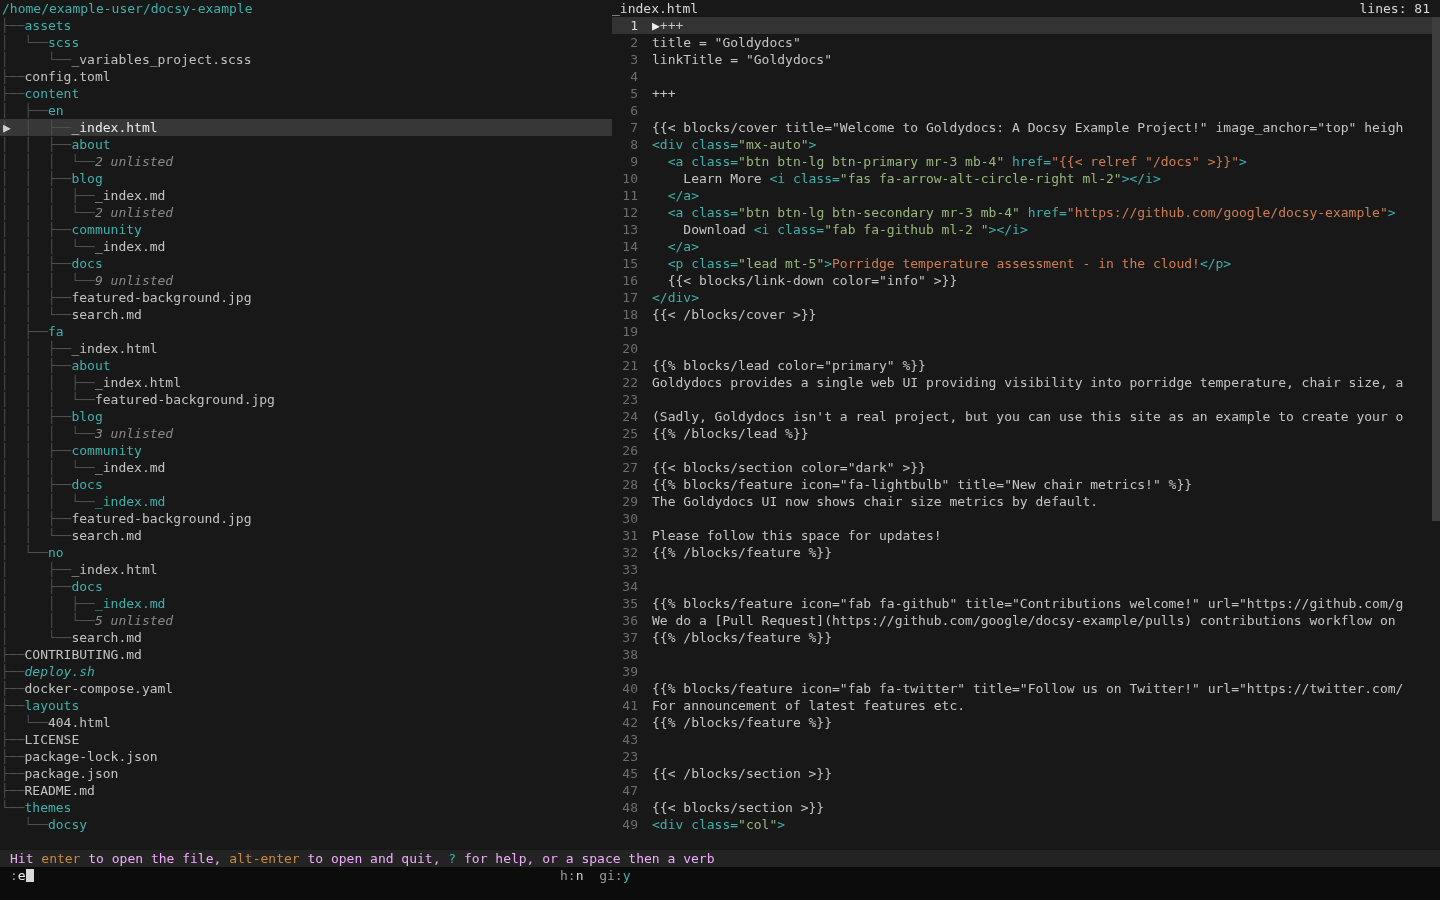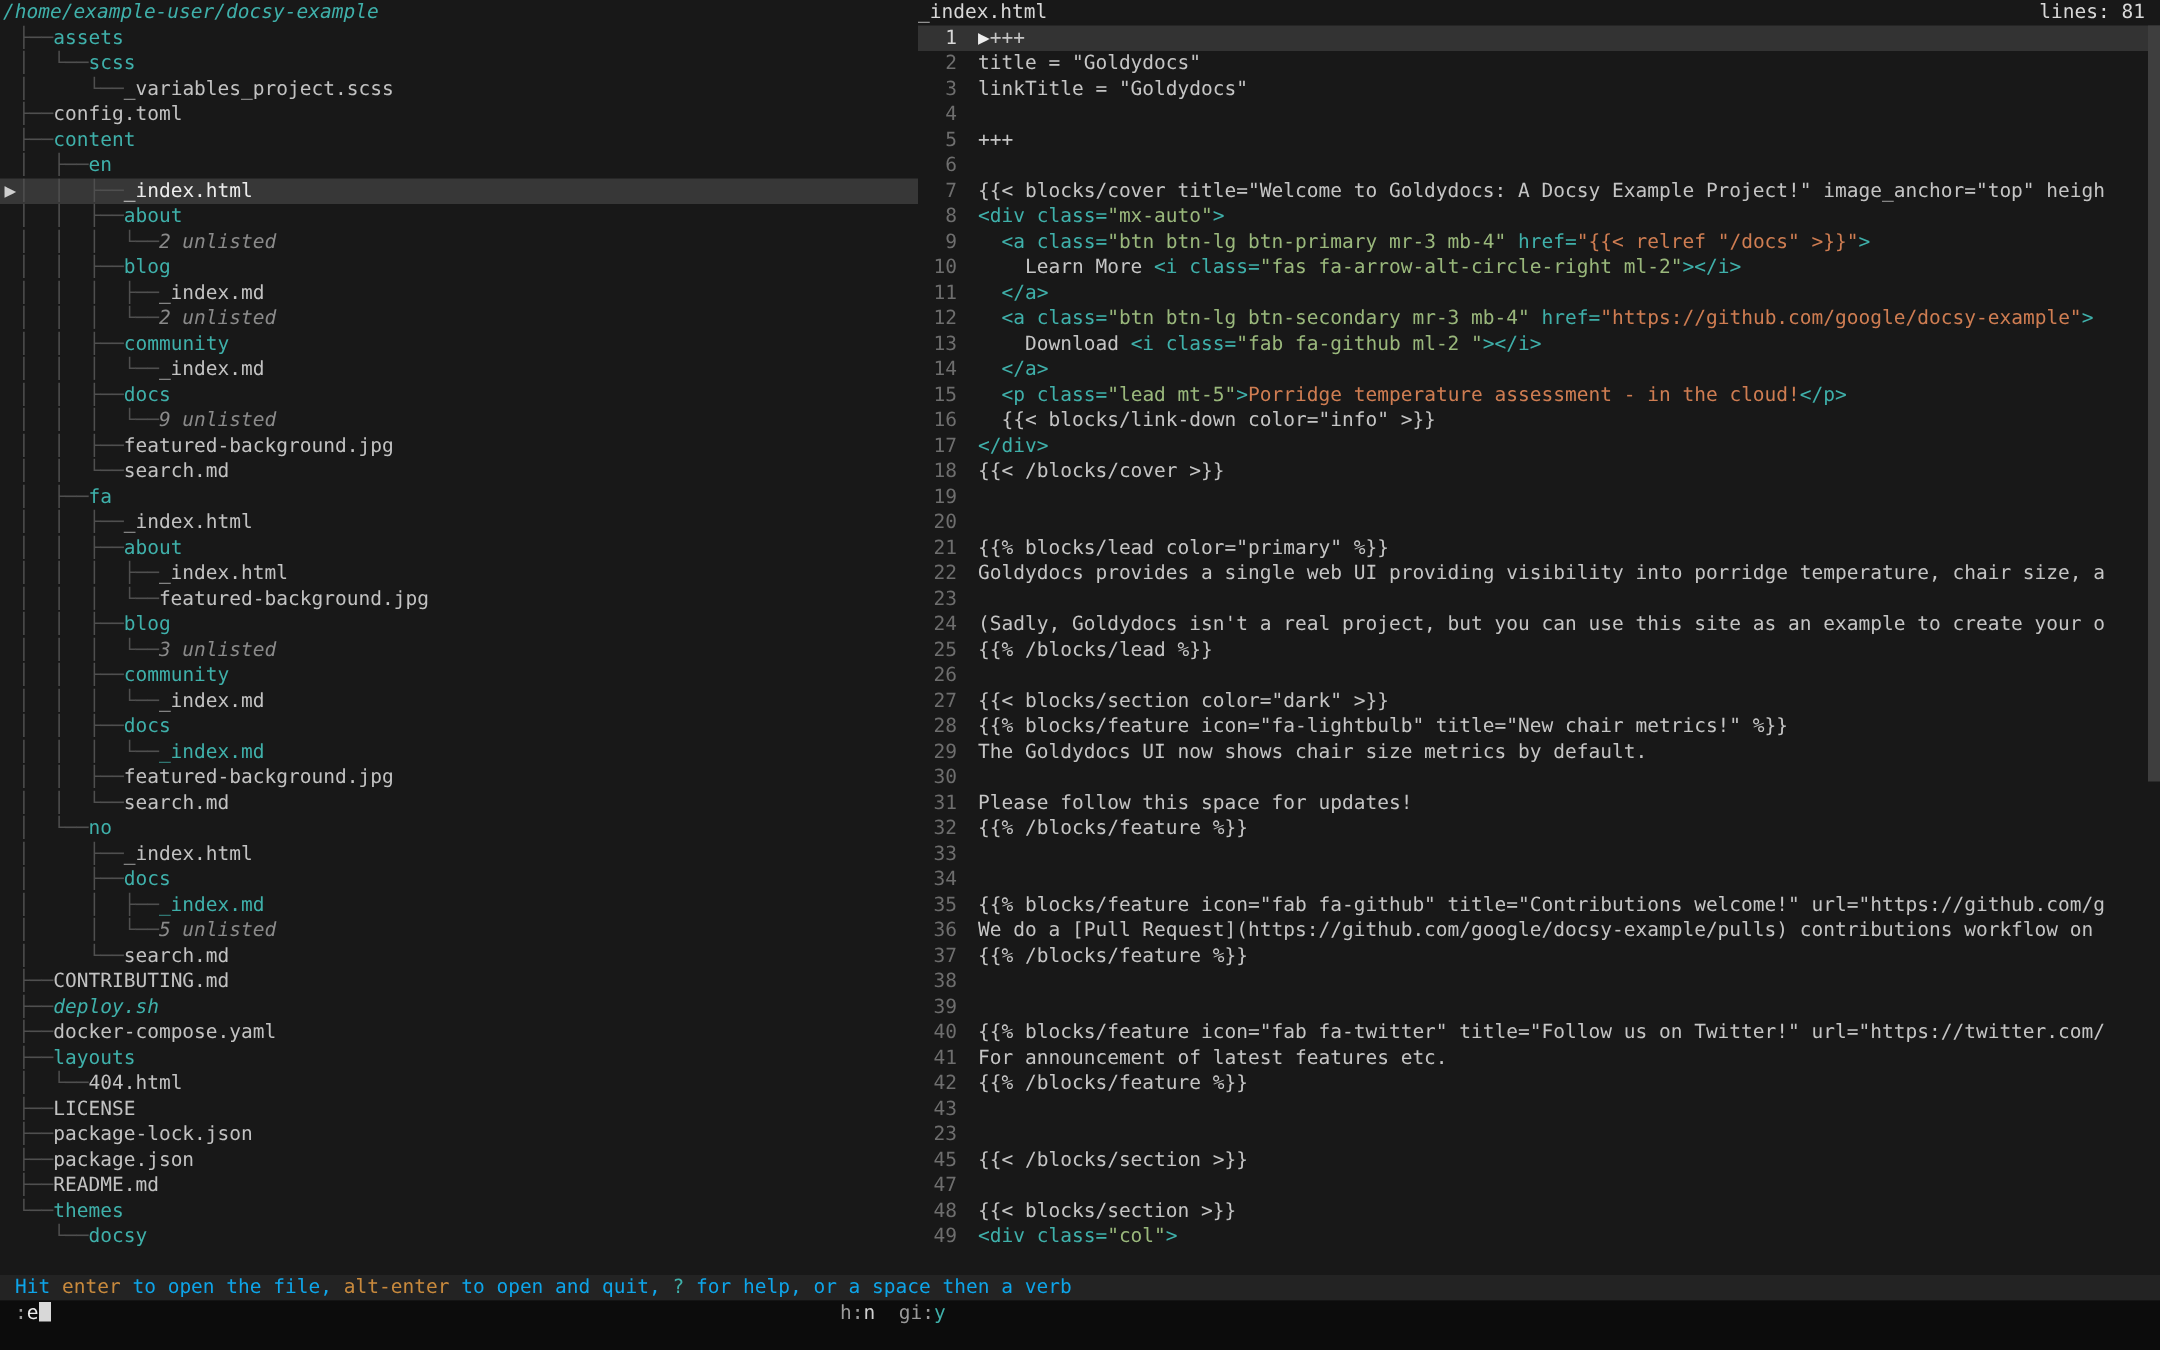--- a/index.html
+++ b/index.html
@@ -9,22 +9,22 @@
     font-family: "DejaVu Sans Mono", monospace;
     font-size: 13px;
     line-height: 17px;
     color: var(--code_default, #c5c5c5);
   }
   .app { position:relative; width:1440px; height:900px; }
   .main { display:flex; height:850px; }
 
   
   .tree-panel { width:612px; flex:none; overflow:hidden; }
-  .trow { height:17px; white-space:pre; position:relative; padding-left:12px; }
-  .trow.root { padding-left:2px;font-style:italic; }
+  .trow { height:17px; white-space:pre; position:relative; padding-left:1px; }
+  .trow.root { padding-left:2px; }
   .trow.sel { background: var(--panel_selected_bg, #373737); }
   .marker { position:absolute; left:3px; top:0; color:#cfcfcf; }
   .branch { color: var(--branch, #4f4f4f); }
   .t-dir { color: var(--dir, #3fb0aa); }
   .t-file { color: var(--file, #c2c2c2); }
   .t-exec { color: var(--dir, #3fb0aa); font-style: italic; }
   .t-accent { color: var(--dir, #3fb0aa); }
   .t-unl { color: var(--unlisted, #8a8a8a); font-style:italic; }
   .trow.sel .t-file { color:#ececec; }
 
@@ -39,21 +39,21 @@
   .c-def { color: var(--code_default, #c5c5c5); }
   .c-tag { color: var(--tag, #3fb0aa); }
   .c-str { color: var(--string, #9ab87c); }
   .c-org { color: var(--orange, #cf7d52); }
   .c-cur { color:#eeeeee; }
   .scrollbar { position:absolute; top:17px; right:0; width:8px; height:833px; }
   .thumb { width:8px; height:504px; background:#3e3e3e; }
 
   
   .hint-bar { height:17px; background: var(--hint_bar_bg, #232323); padding-left:10px; white-space:pre; }
-  .c-h { color:#0ea5e9; }
+  .c-h { color:#f0abfc; }
   .c-k { color: var(--key_hint, #c98a3d); }
   .c-q { color: var(--dir, #3fb0aa); }
   .bottom { height:33px; background: var(--input_bg, #0c0c0c); position:relative; }
   .input-bar { height:17px; white-space:pre; padding-left:10px; }
   .pfx { color:#9a9a9a; }
   .ival { color:#ececec; }
   .cursor { display:inline-block; width:8px; height:13px; background:#d8d8d8; vertical-align:-2px; }
   .toggles { position:absolute; left:536px; top:0; white-space:pre;margin-left:24px; }
   .tg-lbl { color:#9a9a9a; }
   .tg-val { color:#d0d0d0; }

